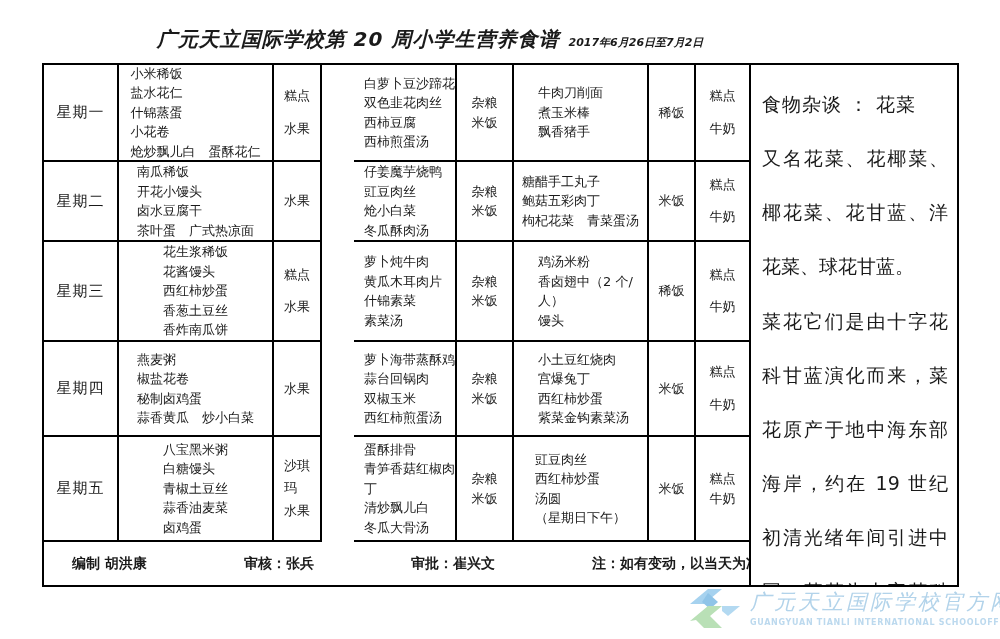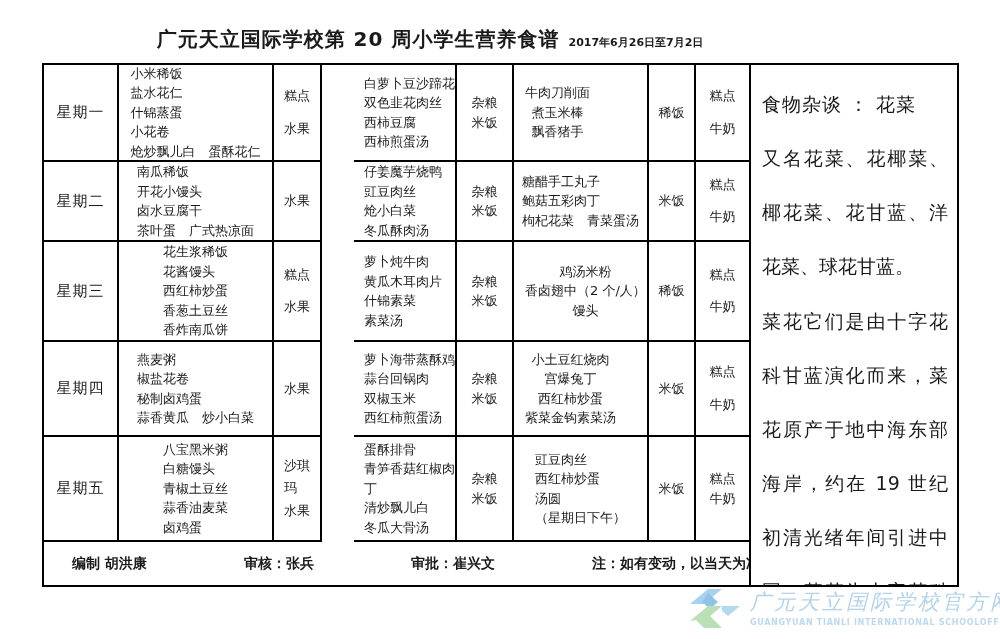--- a/index.html
+++ b/index.html
@@ -2,21 +2,21 @@
 <html><head>
 <meta charset="utf-8">
 <style>
   * { margin: 0; padding: 0; box-sizing: content-box; }
   html, body { width: 1000px; height: 639px; background: #ffffff; overflow: hidden; }
   body { font-family: "DejaVu Sans", "Liberation Sans", sans-serif; color: #1a1a1a; position: relative; }
 
   
   .title-row {
     position: absolute; top: 26px; left: 0; width: 860px;
-    text-align: center; white-space: nowrap;
+    text-align: center; white-space: nowrap; font-style: italic;
   }
   .title-main { font-size: 20px; font-weight: bold; letter-spacing: 1px; }
   .title-date { font-size: 11px; font-weight: bold; margin-left: 4px; }
 
   
   .menu-grid {
     position: absolute; left: 42px; top: 63px;
     display: grid;
     grid-template-columns: 75px 155px 48px 135px 57px 135px 47px 55px 206px;
     grid-template-rows: 97px 80px 100px 95px 105px 43px;
@@ -26,21 +26,21 @@
   .cell {
     border-right: 2px solid #000;
     border-bottom: 2px solid #000;
     display: flex; align-items: center; justify-content: center;
     text-align: left; white-space: pre-line;
     font-size: 13px; line-height: 1.5;
     overflow: hidden;
   }
   .cell.day { font-size: 15px; font-weight: normal; letter-spacing: 1px; }
   .cell.left { justify-content: flex-start; text-align: left; padding-left: 10px; margin-left: 32px; }
-  .cell.dinner-l { justify-content: flex-start; text-align: center; padding-left: 11px; }
+  .cell.dinner-l { justify-content: flex-start; text-align: left; padding-left: 24px; }
   .cell.loose { line-height: 2.5; }
   .cell.semi { line-height: 1.7; }
 
   .trivia-cell {
     grid-column: 9 / 10; grid-row: 1 / 7;
     border-bottom: none;
     padding: 12px 9px 0 11px;
     font-size: 19px; line-height: 2.85;
     text-align: justify;
     white-space: pre-line;

